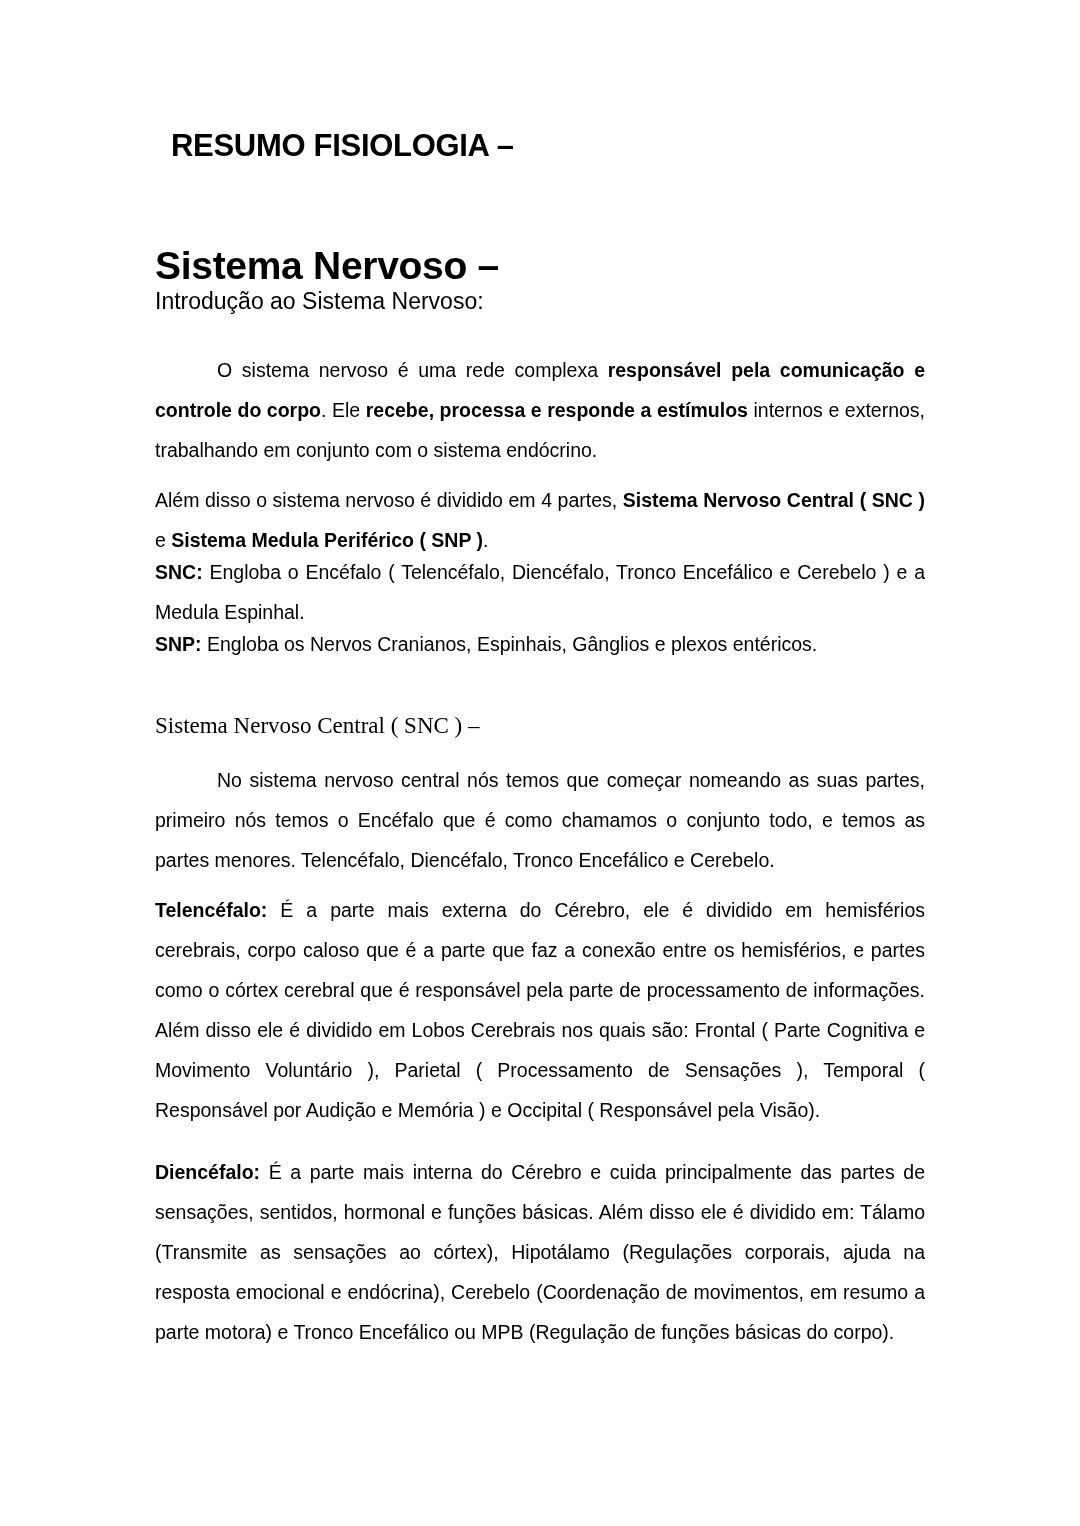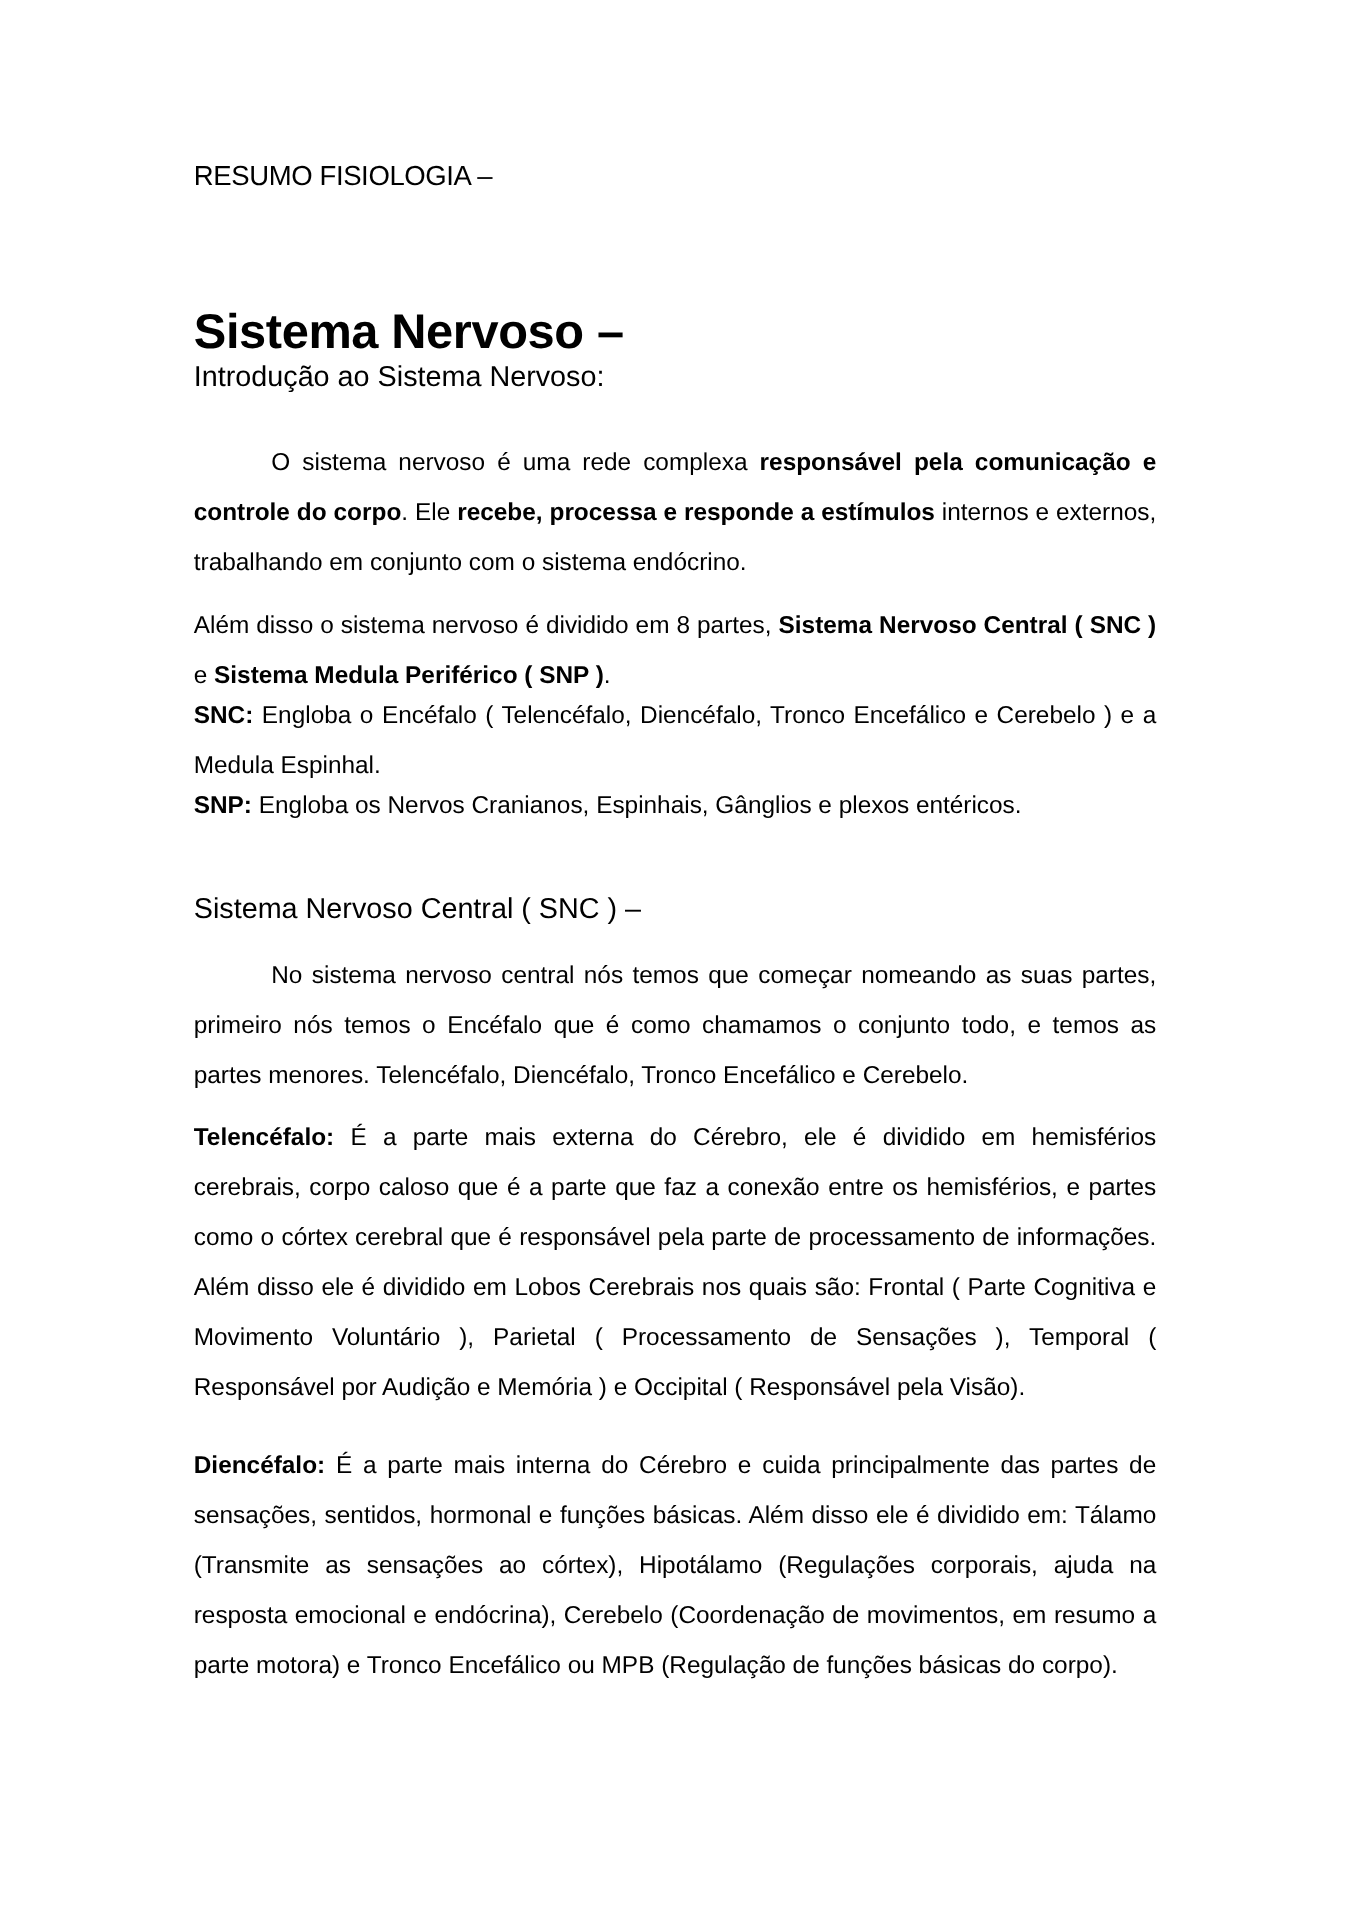--- a/index.html
+++ b/index.html
@@ -1,51 +1,51 @@
 <!DOCTYPE html>
 <html><head>
 <meta charset="utf-8">
 <style>
   html, body { margin: 0; padding: 0; background: #ffffff; }
   body { width: 1080px; height: 1526px; position: relative; overflow: hidden;
          font-family: "Liberation Sans", sans-serif; color: #000; }
   .page { position: absolute; left: 155px; top: 0; width: 770px; }
-  .h1 { position: absolute; top: 128px; left: 0; font-size: 22px; font-weight: normal; white-space: nowrap; letter-spacing: -0.3px; }
+  .h1 { position: absolute; top: 128px; left: 16px; font-size: 31px; font-weight: bold; white-space: nowrap; letter-spacing: -0.3px; }
   .h2 { position: absolute; top: 244px; left: 0; font-size: 39px; font-weight: bold; white-space: nowrap; letter-spacing: -0.3px; }
   .h3 { position: absolute; left: 0; font-size: 23px; white-space: nowrap; }
   .p { position: absolute; left: 0; width: 770px; font-size: 19.5px; line-height: 40px; text-align: justify; }
   .indent { text-indent: 62px; }
   b { font-weight: bold; }
 </style>
 </head>
 <body>
 
 <div class="page">
   <div class="h1">RESUMO FISIOLOGIA –</div>
   <div class="h2">Sistema Nervoso –</div>
 
   <div class="h3" style="top:288px;">Introdução ao Sistema Nervoso:</div>
 
   <div class="p indent" style="top:350px;">
     <span>O sistema nervoso é uma rede complexa </span><b>responsável pela comunicação e controle do corpo</b><span>. Ele </span><b>recebe, processa e responde a estímulos</b><span> internos e externos, trabalhando em conjunto com o sistema endócrino.</span>
   </div>
 
   <div class="p" style="top:480px;">
-    <span>Além disso o sistema nervoso é dividido em 8 partes, </span><b>Sistema Nervoso Central ( SNC )</b><span> e </span><b>Sistema Medula Periférico ( SNP )</b><span>.</span>
+    <span>Além disso o sistema nervoso é dividido em 4 partes, </span><b>Sistema Nervoso Central ( SNC )</b><span> e </span><b>Sistema Medula Periférico ( SNP )</b><span>.</span>
   </div>
 
   <div class="p" style="top:552px;">
     <b>SNC:</b><span> Engloba o Encéfalo ( Telencéfalo, Diencéfalo, Tronco Encefálico e Cerebelo ) e a Medula Espinhal.</span>
   </div>
 
   <div class="p" style="top:624px;">
     <b>SNP:</b><span> Engloba os Nervos Cranianos, Espinhais, Gânglios e plexos entéricos.</span>
   </div>
 
-  <div class="h3" style="top:713px;">Sistema Nervoso Central ( SNC ) –</div>
+  <div class="h3" style="top:713px;font-family:Liberation Serif, serif;">Sistema Nervoso Central ( SNC ) –</div>
 
   <div class="p indent" style="top:760px;">No sistema nervoso central nós temos que começar nomeando as suas partes, primeiro nós temos o Encéfalo que é como chamamos o conjunto todo, e temos as partes menores. Telencéfalo, Diencéfalo, Tronco Encefálico e Cerebelo.</div>
 
   <div class="p" style="top:890px;">
     <b>Telencéfalo:</b><span> É a parte mais externa do Cérebro, ele é dividido em hemisférios cerebrais, corpo caloso que é a parte que faz a conexão entre os hemisférios, e partes como o córtex cerebral que é responsável pela parte de processamento de informações. Além disso ele é dividido em Lobos Cerebrais nos quais são: Frontal ( Parte Cognitiva e Movimento Voluntário ), Parietal ( Processamento de Sensações ), Temporal ( Responsável por Audição e Memória ) e Occipital ( Responsável pela Visão).</span>
   </div>
 
   <div class="p" style="top:1152px;">
     <b>Diencéfalo:</b><span> É a parte mais interna do Cérebro e cuida principalmente das partes de sensações, sentidos, hormonal e funções básicas. Além disso ele é dividido em: Tálamo (Transmite as sensações ao córtex), Hipotálamo (Regulações corporais, ajuda na resposta emocional e endócrina), Cerebelo (Coordenação de movimentos, em resumo a parte motora) e Tronco Encefálico ou MPB (Regulação de funções básicas do corpo).</span>
   </div>

